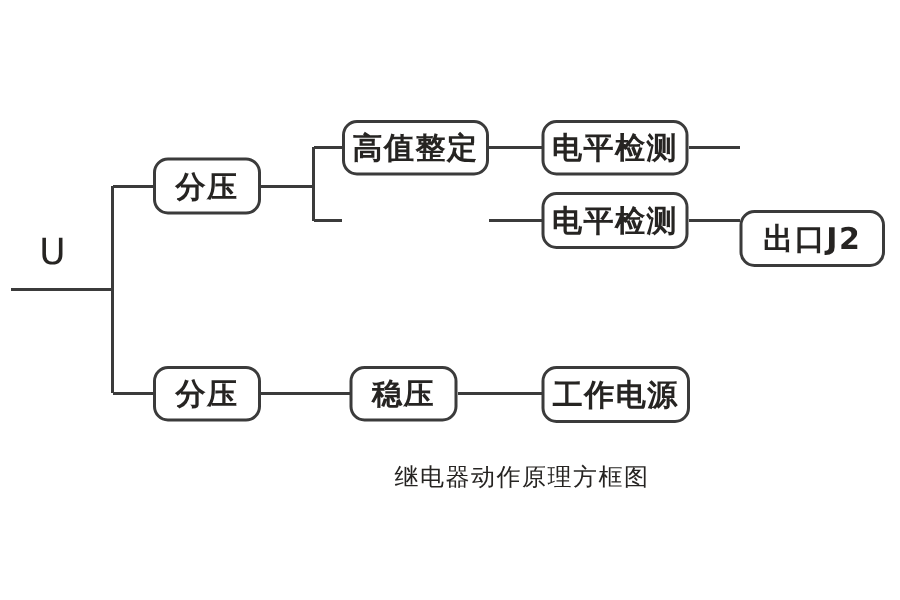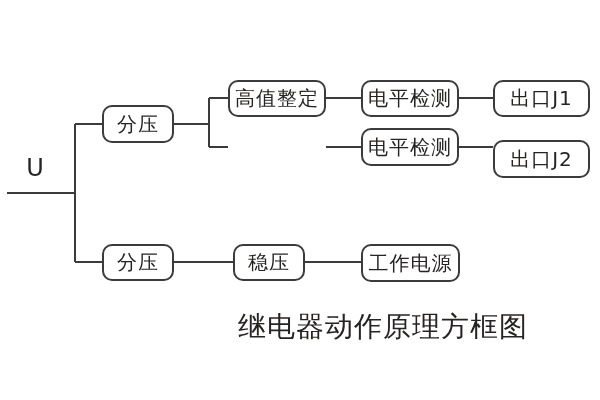--- a/index.html
+++ b/index.html
@@ -34,20 +34,21 @@
     display: flex;
     align-items: center;
     justify-content: center;
     background: var(--bg);
     border: 2px solid var(--line);
     border-radius: 10px;
     font-size: 20px;
     color: var(--text);
     letter-spacing: 1px;
     white-space: nowrap;
+    font-weight: bold;
   }
   .b-fenya-top   { left:102px; top:105px; width:72px; height:38px; }
   .b-gaozhi      { left:228px; top:80px;  width:98px; height:37px; }
   .b-dianping1   { left:361px; top:80px;  width:98px; height:37px; }
   .b-chukou-j1   { left:493px; top:80px;  width:97px; height:37px; }
   .b-dizhi       { left:228px; top:128px; width:98px; height:38px; }
   .b-dianping2   { left:361px; top:128px; width:98px; height:38px; }
   .b-chukou-j2   { left:493px; top:140px; width:97px; height:38px; }
   .b-fenya-bot   { left:102px; top:244px; width:72px; height:37px; }
   .b-wenya       { left:233px; top:244px; width:72px; height:37px; }
@@ -60,21 +61,21 @@
     text-align: center;
     font-size: 24px;
     color: var(--text);
   }
   .caption {
     position: absolute;
     left: 238px;
     top: 308px;
     width: 220px;
     text-align: center;
-    font-size: 28px;
+    font-size: 16px;
     color: var(--text);
     letter-spacing: 1px;
     white-space: nowrap;
   }
 </style>
 </head>
 <body>
 
 <div class="canvas">
 
@@ -101,21 +102,20 @@
   </svg>
 
   <div class="input-label">U</div>
 
   <div class="block b-fenya-top">分压</div>
 
   <div class="block b-gaozhi">高值整定</div>
 
   <div class="block b-dianping1">电平检测</div>
 
-  <div class="block b-chukou-j1">出口J1</div>
 
 
   <div class="block b-dianping2">电平检测</div>
 
   <div class="block b-chukou-j2">出口J2</div>
 
   <div class="block b-fenya-bot">分压</div>
 
   <div class="block b-wenya">稳压</div>
 

